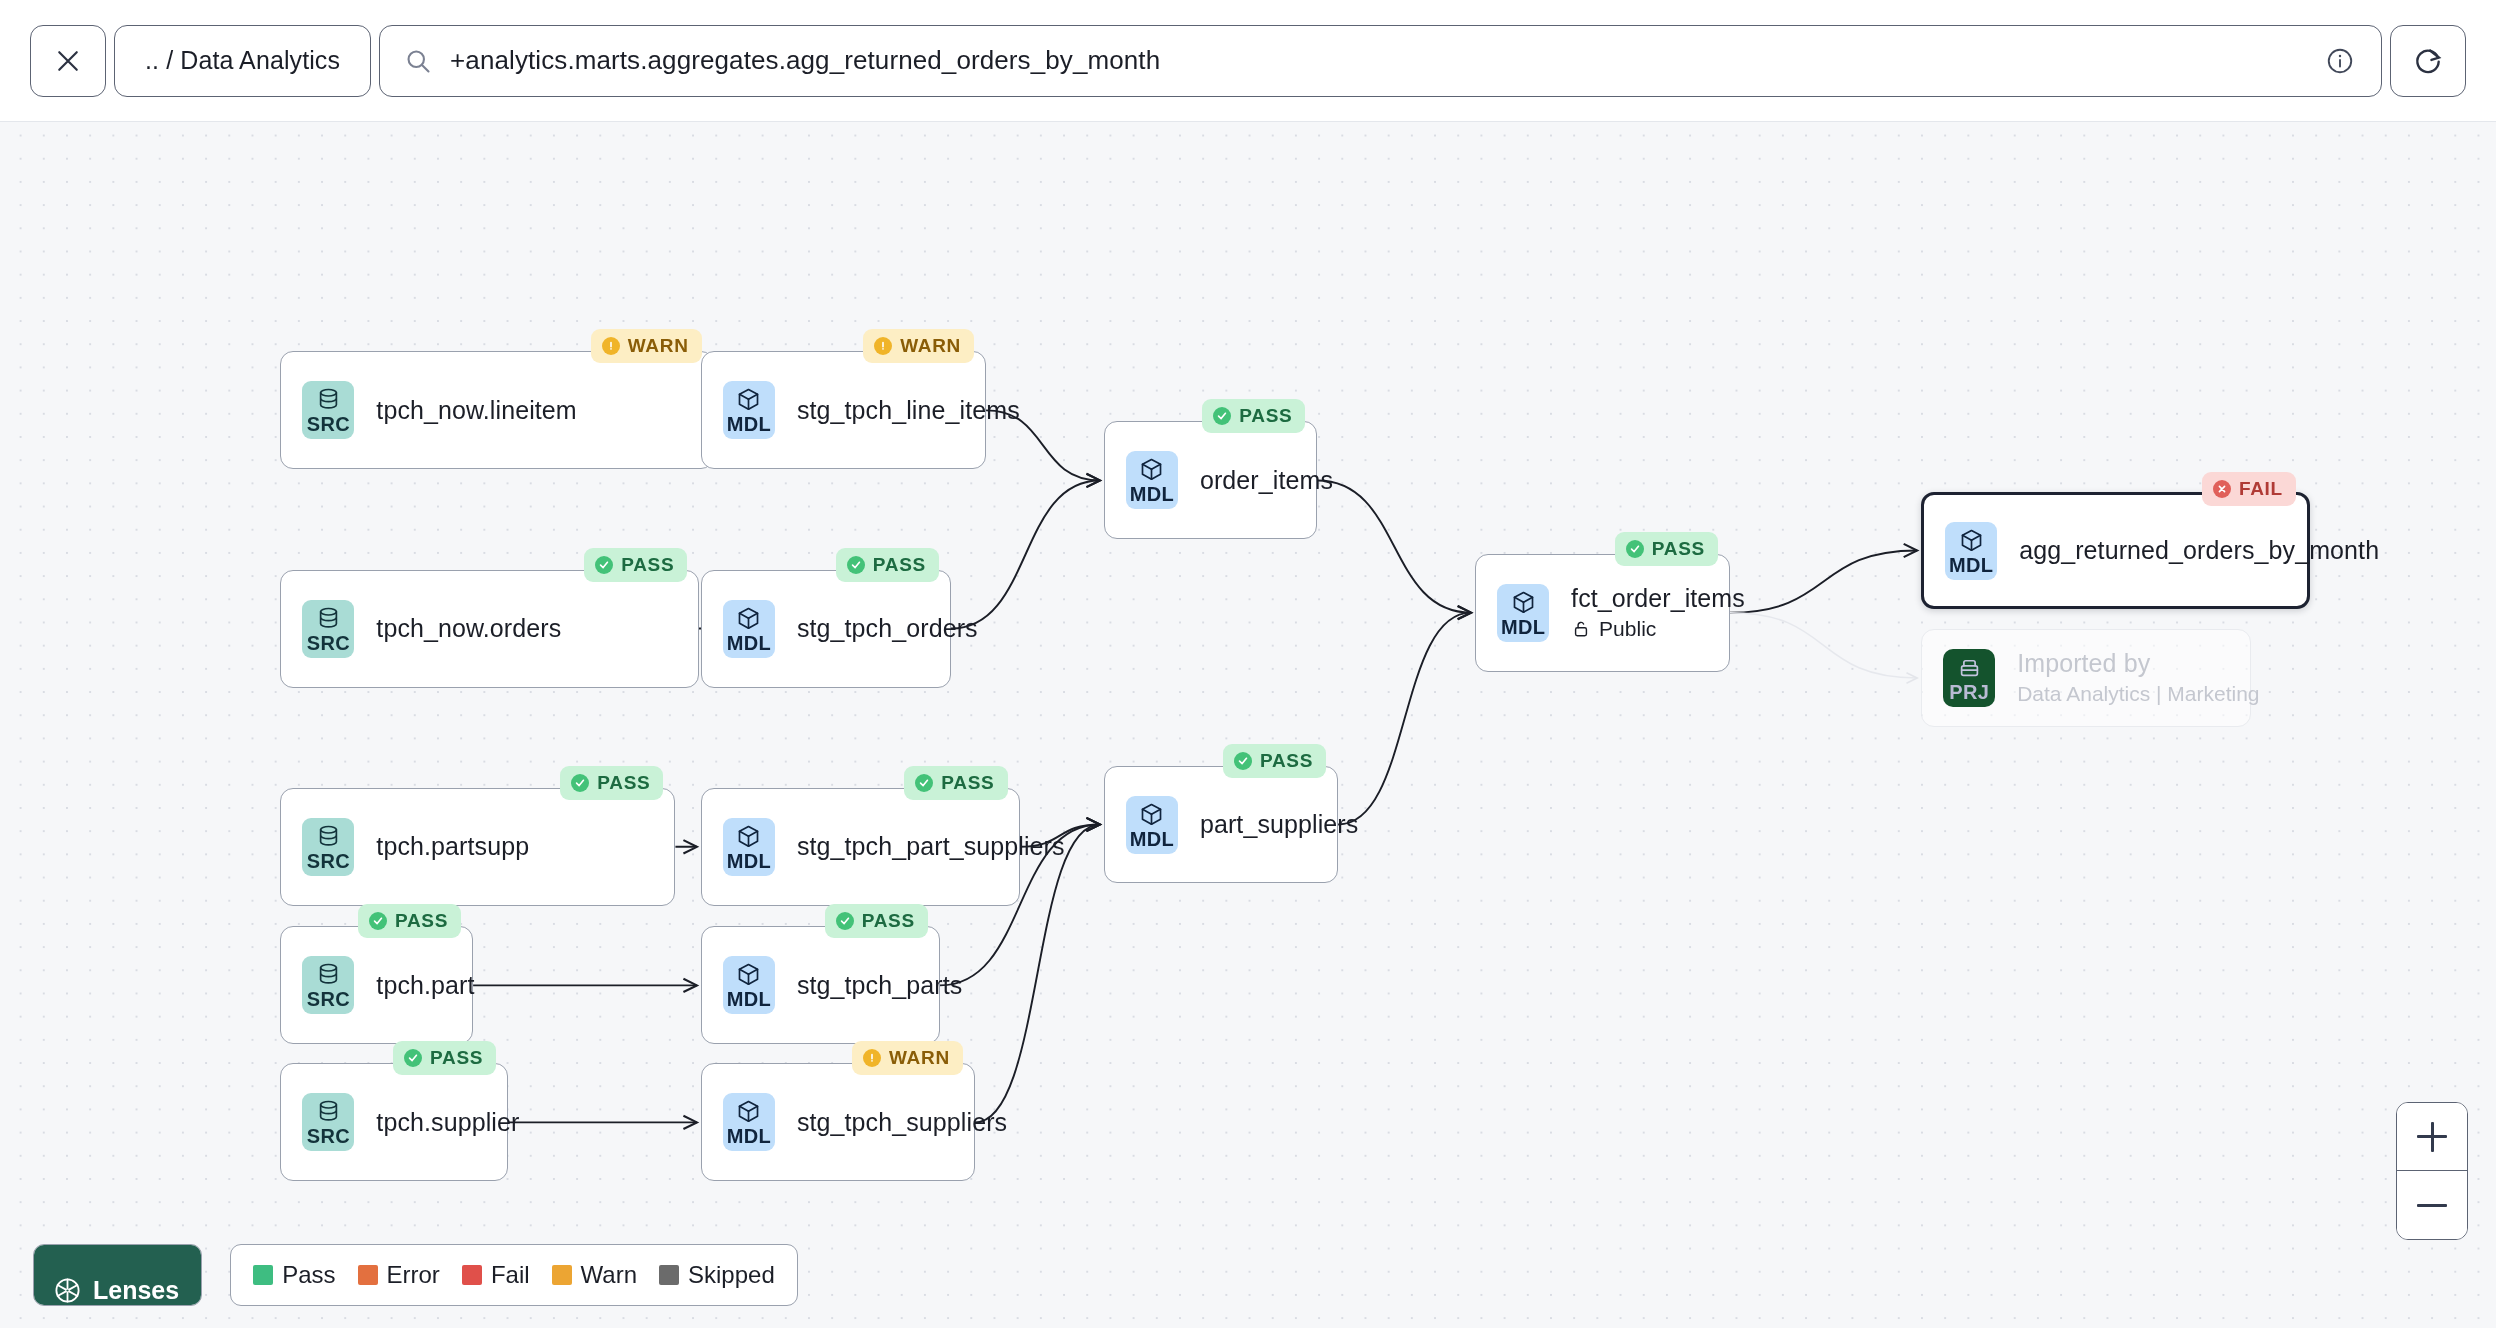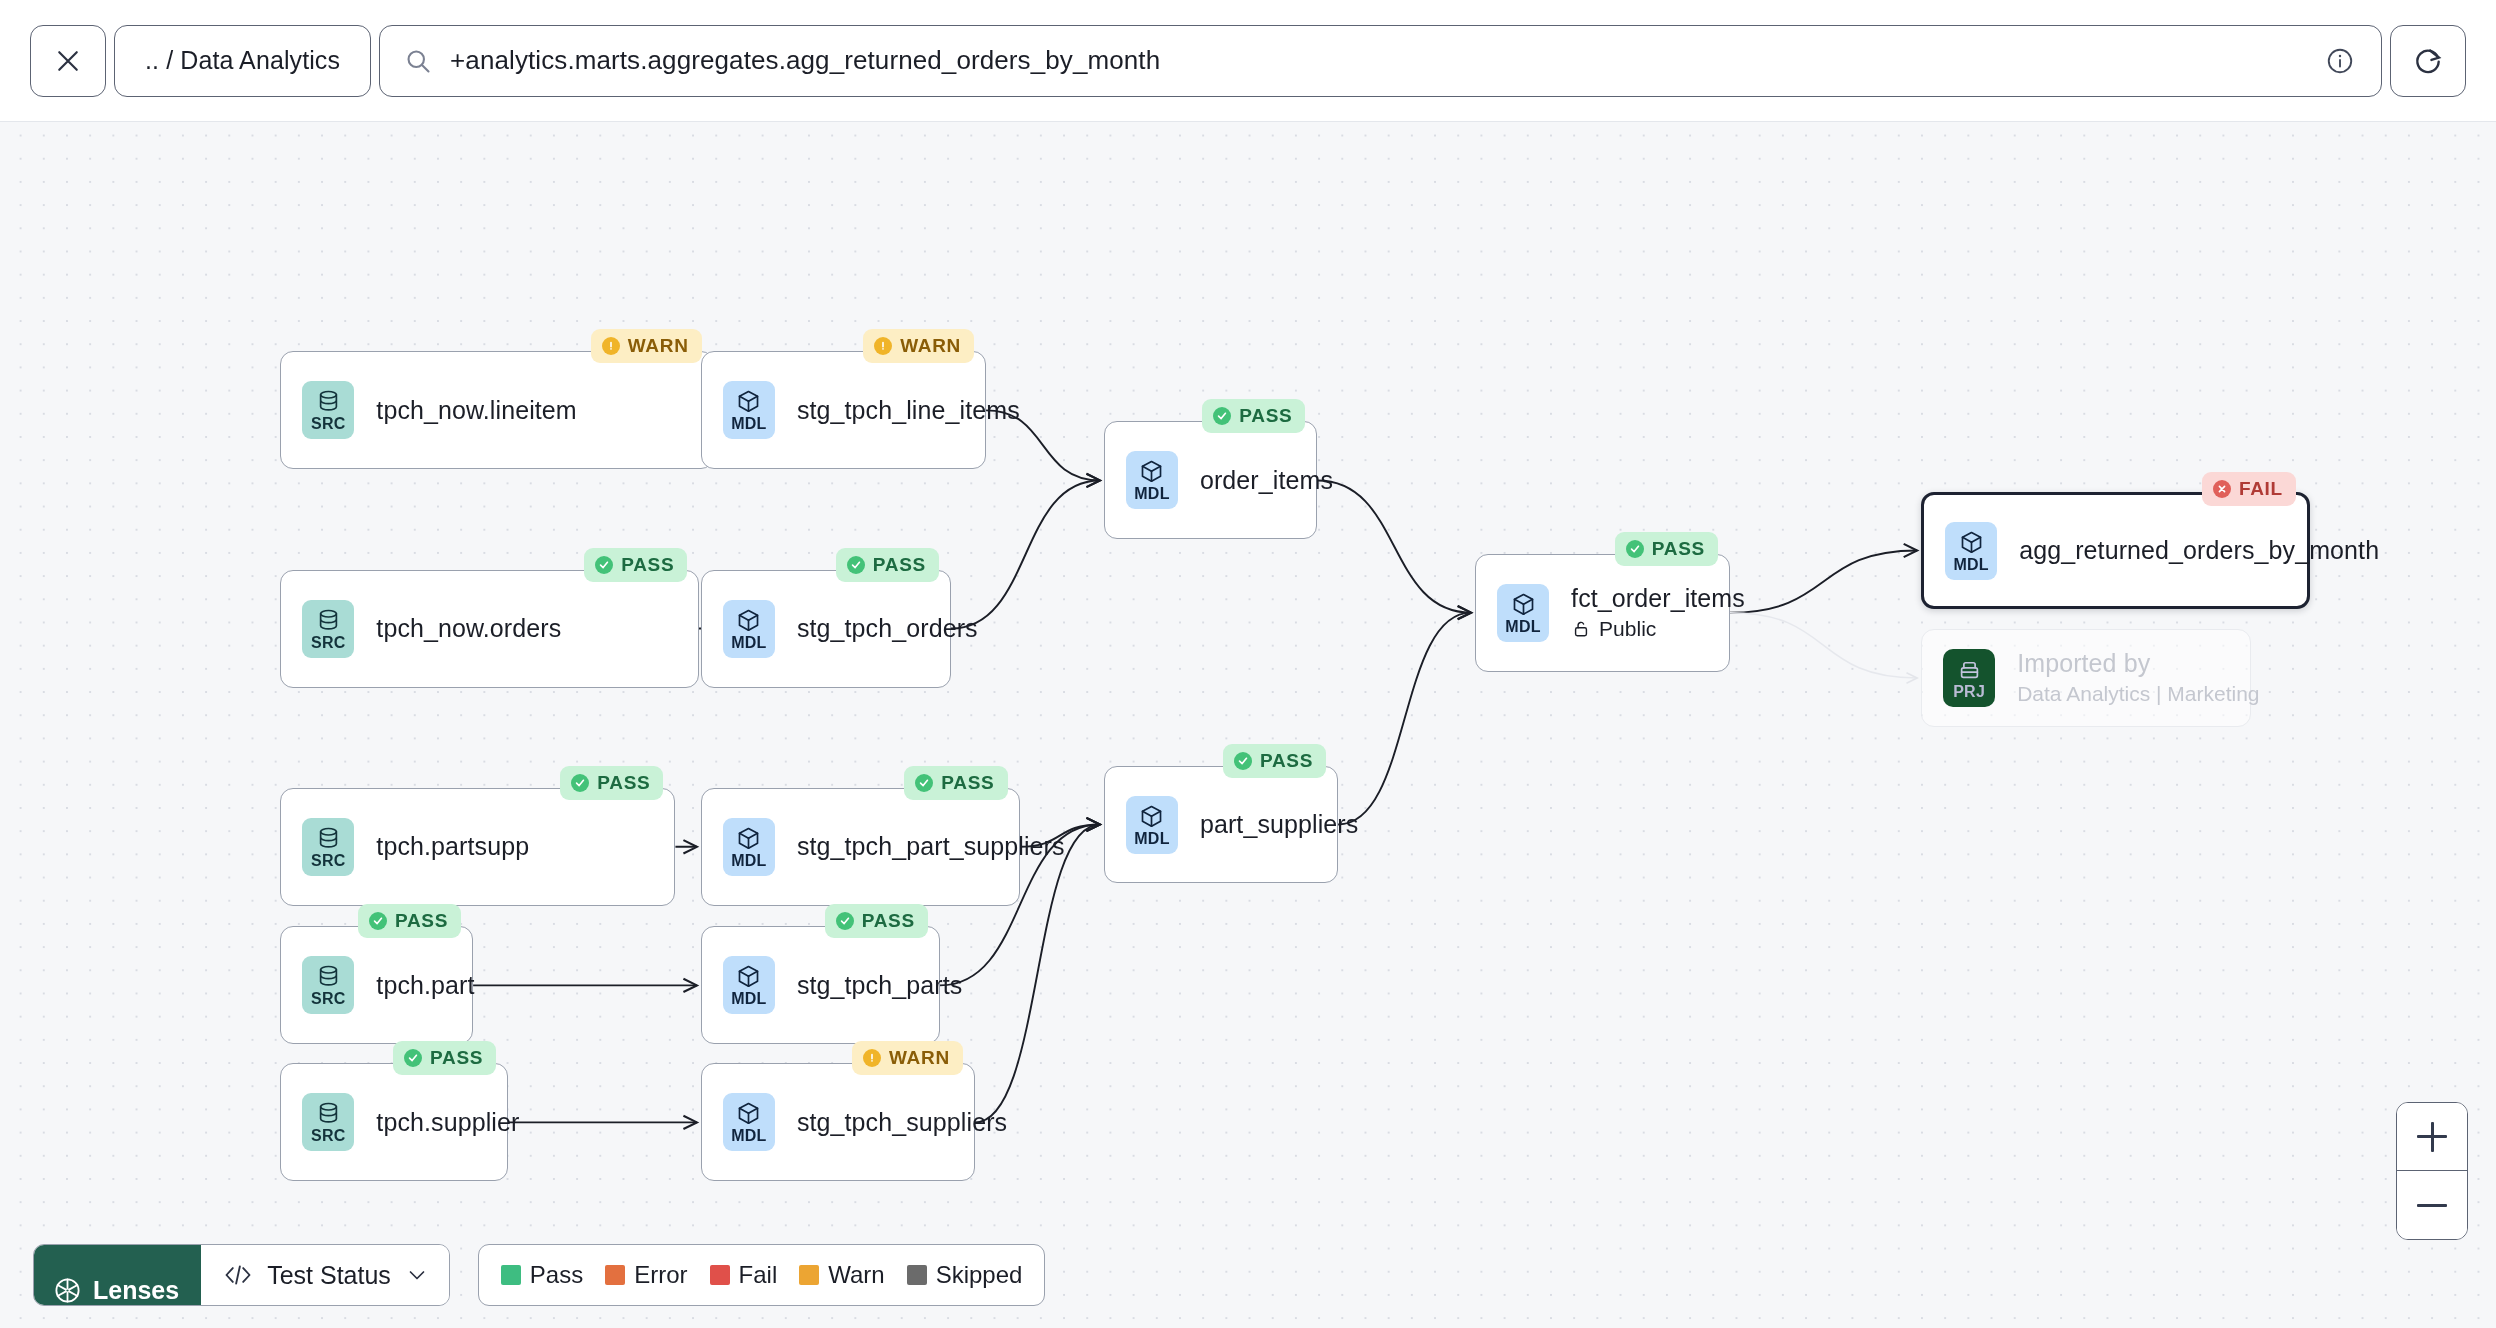--- a/index.html
+++ b/index.html
@@ -141,21 +141,21 @@
     width: 52px; height: 58px;
     border-radius: 9px;
     display: flex;
     flex-direction: column;
     align-items: center;
     justify-content: center;
     gap: 1px;
     flex: none;
   }
   .type-badge .tb-label {
-    font-size: 16px;
+    font-size: 20px;
     font-weight: 600;
     letter-spacing: .3px;
     line-height: 1;
   }
   .tb-src { background: #a9dcd5; color: #13333b; }
   .tb-mdl { background: #bfdefb; color: #10243d; }
   .tb-prj { background: #14532d; color: #b9bbd4; border-radius: 10px; }
 
   .node-body { display: flex; flex-direction: column; gap: 4px; min-width: 0; }
   .node-title {
@@ -646,31 +646,20 @@
 
 <div id="bottombar">
   <div id="lens-group">
     <div id="lenses-btn">
       <svg width="29" height="29" viewBox="0 0 24 24" fill="none" stroke="#ffffff" stroke-width="1.5">
         <circle cx="12" cy="12" r="9.2"></circle>
         <path d="M12 2.9 L12 10.6 M20.2 7.4 L13.3 11.3 M20.2 16.6 L13.3 12.7 M12 21.1 L12 13.4 M3.8 16.6 L10.7 12.7 M3.8 7.4 L10.7 11.3" stroke-linecap="round"></path>
       </svg>
       <span>Lenses</span>
     </div>
-    <div id="test-status-btn">
-      <svg width="30" height="26" viewBox="0 0 26 22" fill="none" stroke="#2b3141" stroke-width="1.6" stroke-linecap="round" stroke-linejoin="round">
-        <path d="M8.5 5 L3 11 L8.5 17"></path>
-        <path d="M17.5 5 L23 11 L17.5 17"></path>
-        <path d="M14.6 3.6 L11.4 18.4"></path>
-      </svg>
-      <span>Test Status</span>
-      <svg width="24" height="24" viewBox="0 0 24 24" fill="none" stroke="#2b3141" stroke-width="1.7" stroke-linecap="round" stroke-linejoin="round">
-        <path d="M5.5 9 L12 15.5 L18.5 9"></path>
-      </svg>
-    </div>
   </div>
 
   <div id="legend">
       <div class="legend-item">
         <span class="legend-sw" style="background: rgb(62, 189, 129);"></span>
         <span>Pass</span>
       </div>
       <div class="legend-item">
         <span class="legend-sw" style="background: rgb(227, 112, 63);"></span>
         <span>Error</span>

